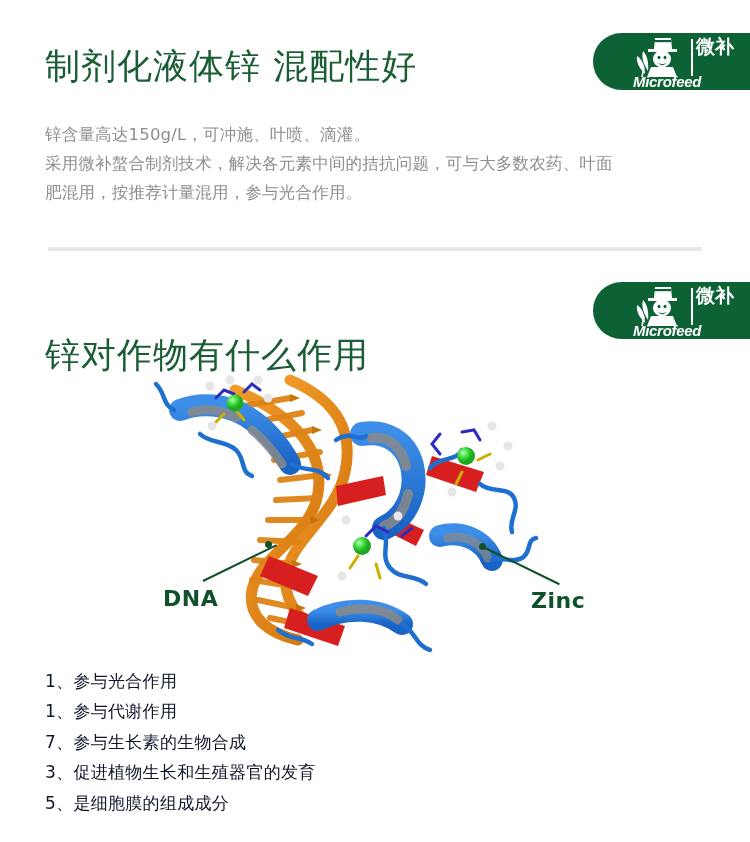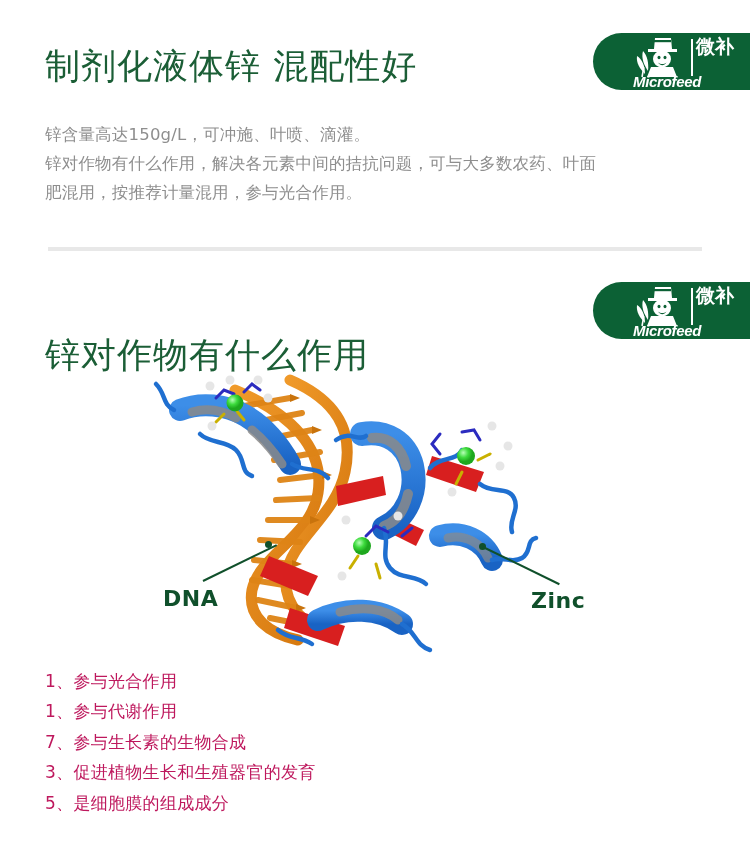--- a/index.html
+++ b/index.html
@@ -169,21 +169,21 @@
 
   
   .benefits-list {
     position: absolute;
     left: 45px;
     top: 666px;
     width: 520px;
     list-style: none;
   }
   .benefits-list li {
-    color: #be185d;
+    color: #0f172a;
     font-family: "DejaVu Sans", sans-serif;
     font-size: 17px;
     font-weight: 400;
     line-height: 30.4px;
     letter-spacing: 0.3px;
     white-space: nowrap;
   }
 </style>
 </head>
 <body>
@@ -220,21 +220,21 @@
         </svg>
       </div>
       <div class="logo-divider"></div>
       <div class="logo-cn">微补</div>
       <div class="logo-wordmark">Microfeed</div>
     </div>
   </div>
 
   <div class="body-copy">
     <p>锌含量高达150g/L，可冲施、叶喷、滴灌。</p>
-    <p>锌对作物有什么作用，解决各元素中间的拮抗问题，可与大多数农药、叶面</p>
+    <p>采用微补螯合制剂技术，解决各元素中间的拮抗问题，可与大多数农药、叶面</p>
     <p>肥混用，按推荐计量混用，参与光合作用。</p>
   </div>
 
   <div class="divider"></div>
 
   <div class="section-title title-2">锌对作物有什么作用</div>
 
   <div class="logo-badge badge-2">
     <div class="logo-inner">
       <div class="logo-mark">

